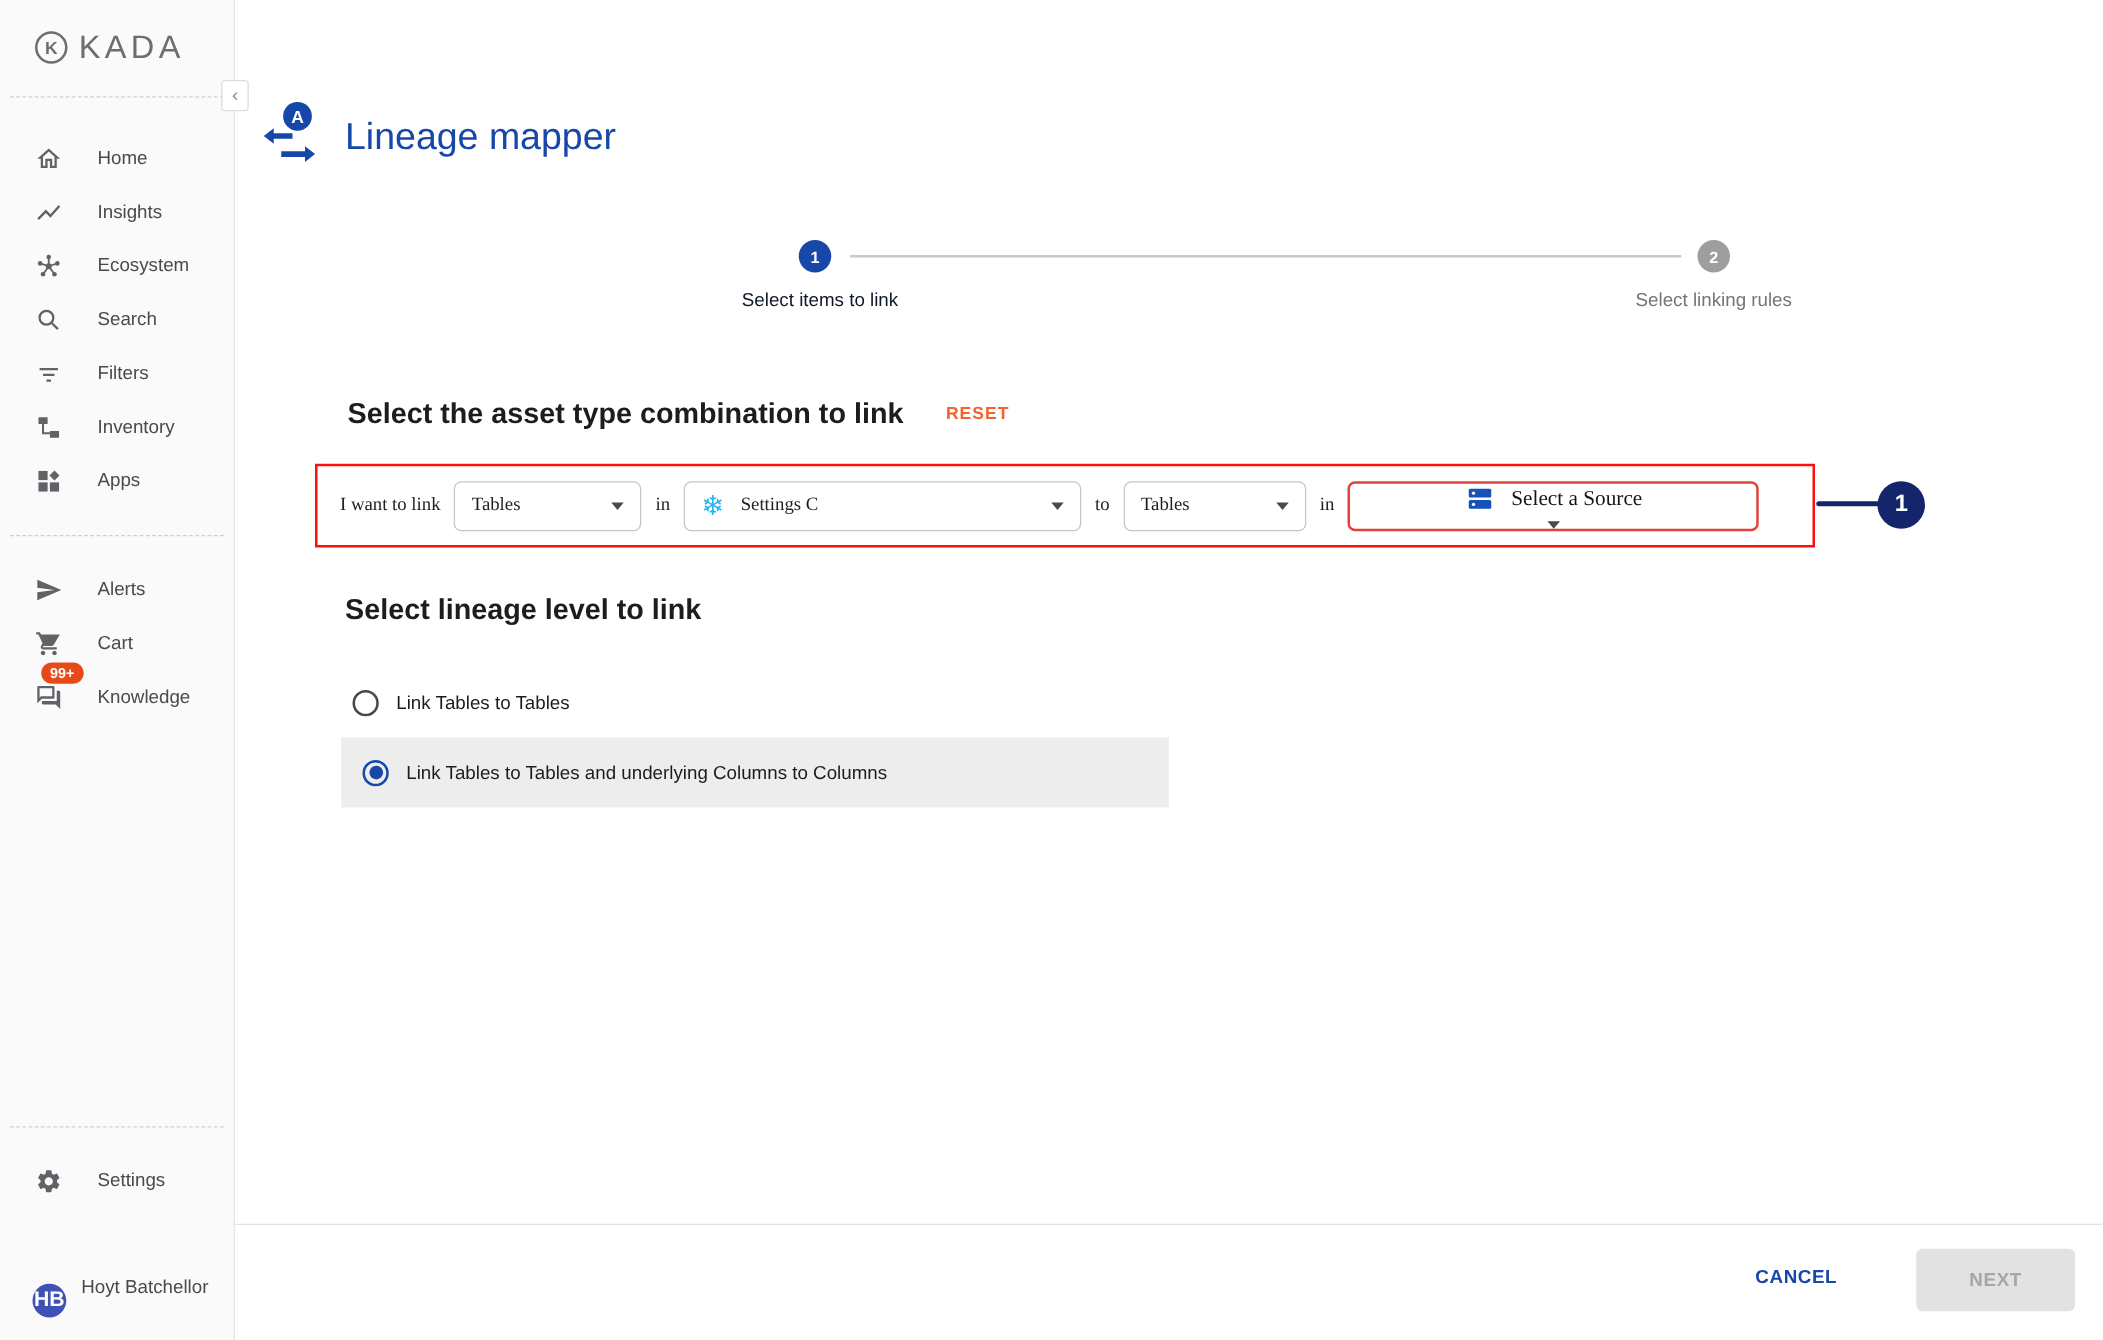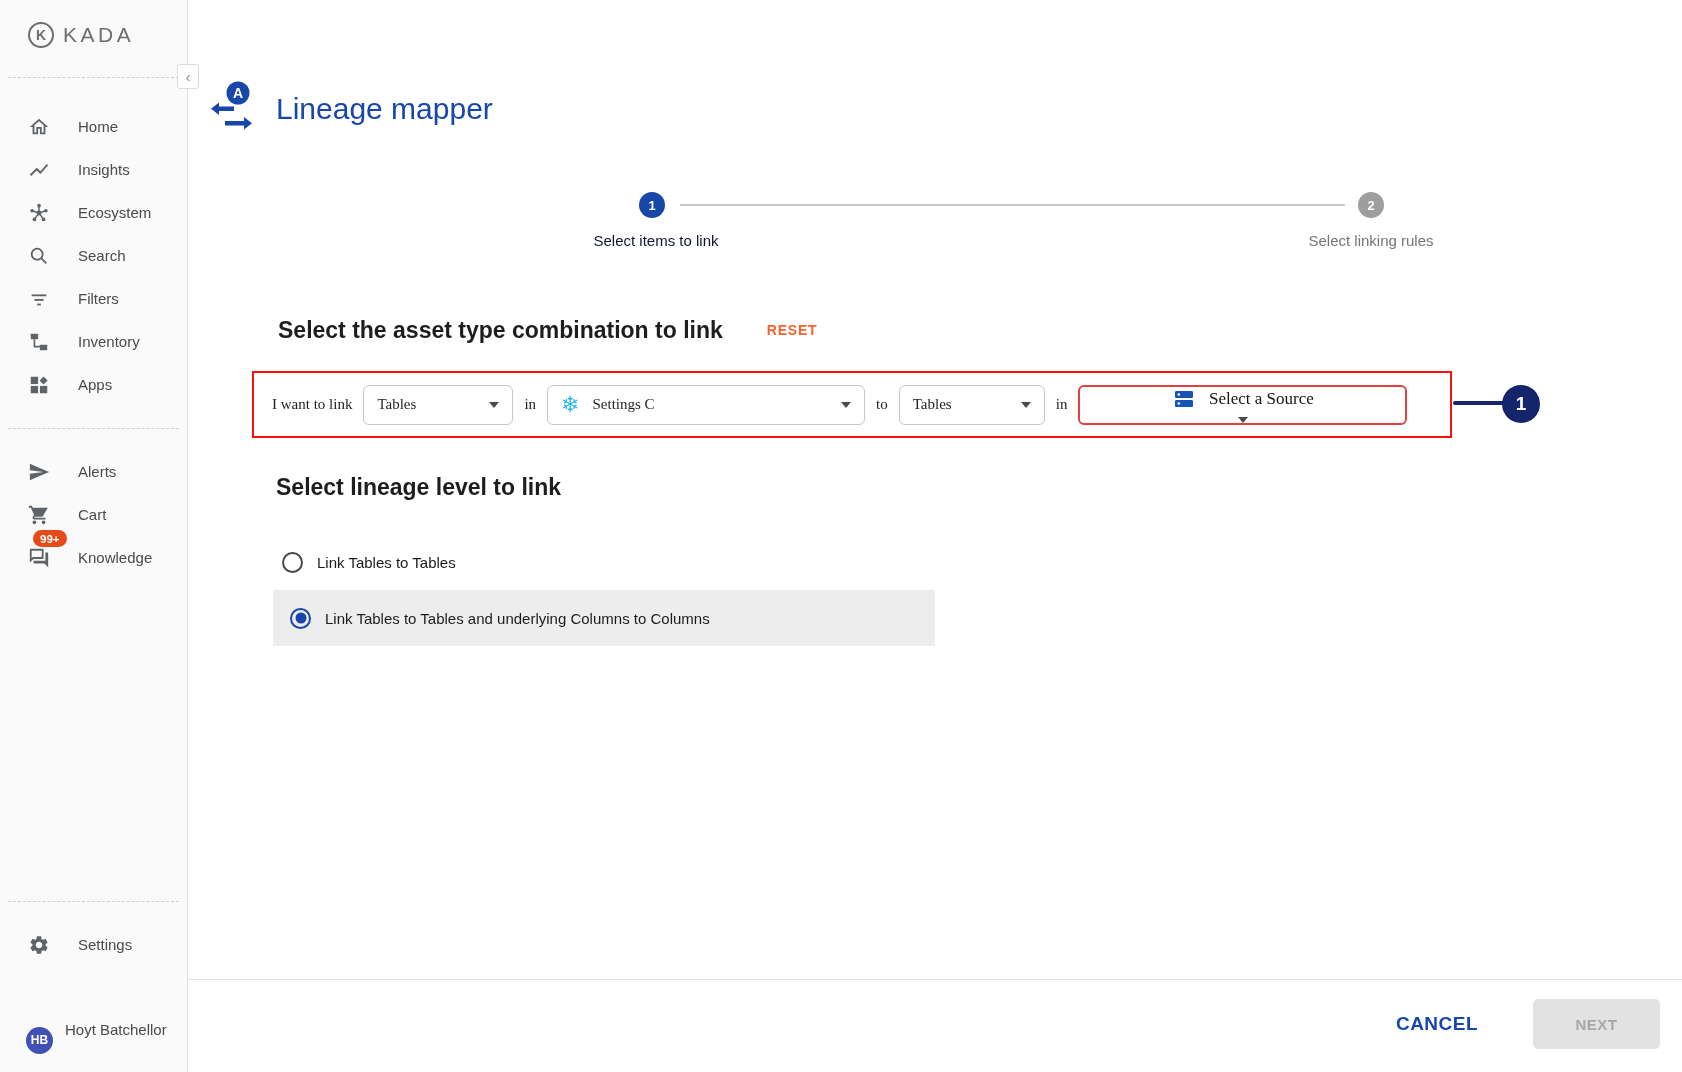--- a/index.html
+++ b/index.html
@@ -16,21 +16,21 @@
   .sidebar {
     position:absolute; left:0; top:0; bottom:0; width:188px;
     background:#fafafa; border-right:1px solid #e3e3e3;
   }
   .logo-row { position:absolute; left:28px; top:22px; display:flex; align-items:center; gap:9px; }
   .brand-mark {
     width:26px; height:26px; border:2px solid #6e6e6e; border-radius:50%;
     display:flex; align-items:center; justify-content:center;
     font-size:14px; font-weight:bold; color:#6e6e6e;
   }
-  .brand-name { font-size:21px; letter-spacing:3.5px; color:#6e6e6e; font-weight:500; }
+  .brand-name { font-size:26px; letter-spacing:3.5px; color:#6e6e6e; font-weight:500; }
   .dash-divider { position:absolute; left:8px; right:8px; border-top:1px dashed #cfcfcf; }
   .divider-1 { top:77px; } .divider-2 { top:428px; } .divider-3 { top:901px; }
   .collapse-btn {
     position:absolute; left:177px; top:64px; width:22px; height:25px;
     background:#fff; border:1px solid #dcdcdc; border-radius:3px;
     display:flex; align-items:center; justify-content:center;
     color:#8a8a8a; font-size:15px; z-index:4; cursor:pointer;
   }
   .nav-group { position:absolute; left:0; right:1px; }
   .group-main { top:105px; } .group-secondary { top:450px; } .group-bottom { top:923px; }
@@ -40,21 +40,21 @@
   }
   .nav-icon { width:22px; height:22px; color:#5f6368; flex-shrink:0; display:flex; align-items:center; }
   .nav-icon svg { width:22px; height:22px; display:block; }
   .badge {
     position:absolute; left:33px; top:-6px; background:#e64a19; color:#fff;
     font-size:11.5px; font-weight:bold; padding:2.5px 7px; border-radius:10px; z-index:2;
   }
   .user-row { position:absolute; left:0; top:1008px; right:1px; display:flex; align-items:center; gap:12px; height:43px; padding-left:26px; cursor:pointer; }
   .avatar {
     width:27px; height:27px; border-radius:50%; background:#3f51b5; color:#fff;
-    display:flex; align-items:center; justify-content:center; font-size:12px; font-weight:bold; flex-shrink:0;margin-top:21px;
+    display:flex; align-items:center; justify-content:center; font-size:17px; font-weight:bold; flex-shrink:0;margin-top:21px;
   }
   .user-name { font-size:15px; color:#4a4a4a; }
 
   
   .main { position:absolute; left:188px; top:0; right:0; bottom:0; background:#fff; }
 
   .page-header { position:absolute; left:22px; top:80px; display:flex; align-items:center; gap:20px; }
   .page-title { font-size:30px; font-weight:500; color:#1747a8; }
 
   .stepper { position:absolute; left:0; top:0; width:100%; height:0; }
@@ -63,21 +63,21 @@
     display:flex; align-items:center; justify-content:center;
     color:#fff; font-size:13px; font-weight:bold;
   }
   .step-1 { left:451px; top:192px; background:#1747a8; }
   .step-2 { left:1170px; top:192px; background:#9e9e9e; }
   .step-line { position:absolute; left:492px; top:204px; width:665px; height:1.5px; background:#c9c9c9; }
   .step-label { position:absolute; top:232px; transform:translateX(-50%); font-size:15px; white-space:nowrap; }
   .step-label-1 { left:468px; color:#0f172a; }
   .step-label-2 { left:1183px; color:#757575; }
 
-  .section-heading-row { position:absolute; left:90px; top:316px; display:flex; align-items:center; gap:44px; }
+  .section-heading-row { position:absolute; left:90px; top:316px; display:flex; align-items:center; gap:34px; }
   .section-heading { font-size:23px; font-weight:bold; color:#1d1d1d; line-height:28px; }
   .reset-btn { font-size:14px; font-weight:bold; color:#f4622e; letter-spacing:0.8px; cursor:pointer; }
 
   .combo-box {
     position:absolute; left:64px; top:371px; width:1200px; height:67px;
     border:2px solid #fb1010; display:flex; align-items:center; padding-left:18px; gap:11px;font-family:Liberation Serif, serif;
   }
   .phrase { font-size:15px; color:#1f1f1f; white-space:nowrap; }
   .select {
     height:40px; background:#fff; border:1px solid #c6c6c6; border-radius:6px;
@@ -109,21 +109,21 @@
   .radio.checked { border-color:#1747a8; }
   .radio.checked::after {
     content:""; position:absolute; left:50%; top:50%; transform:translate(-50%,-50%);
     width:11px; height:11px; border-radius:50%; background:#1747a8;
   }
   .radio-label { font-size:15px; color:#1c1c1c; }
 
   .footer-divider { position:absolute; left:0; right:0; top:979px; border-top:1px solid #e3e3e3; }
   .cancel-btn {
     position:absolute; left:1199px; top:1013px; width:100px; text-align:center;
-    color:#1747a8; font-size:19px; font-weight:bold; letter-spacing:0.5px; cursor:pointer;
+    color:#1747a8; font-size:15px; font-weight:bold; letter-spacing:0.5px; cursor:pointer;
   }
   .next-btn {
     position:absolute; left:1345px; top:999px; width:127px; height:50px;
     background:#e2e2e2; color:#a6a6a6; border:none; border-radius:5px;
     font-size:15px; font-weight:bold; letter-spacing:0.5px;
     display:flex; align-items:center; justify-content:center;
     font-family:"Liberation Sans", sans-serif;
   }
 </style>
 </head>

